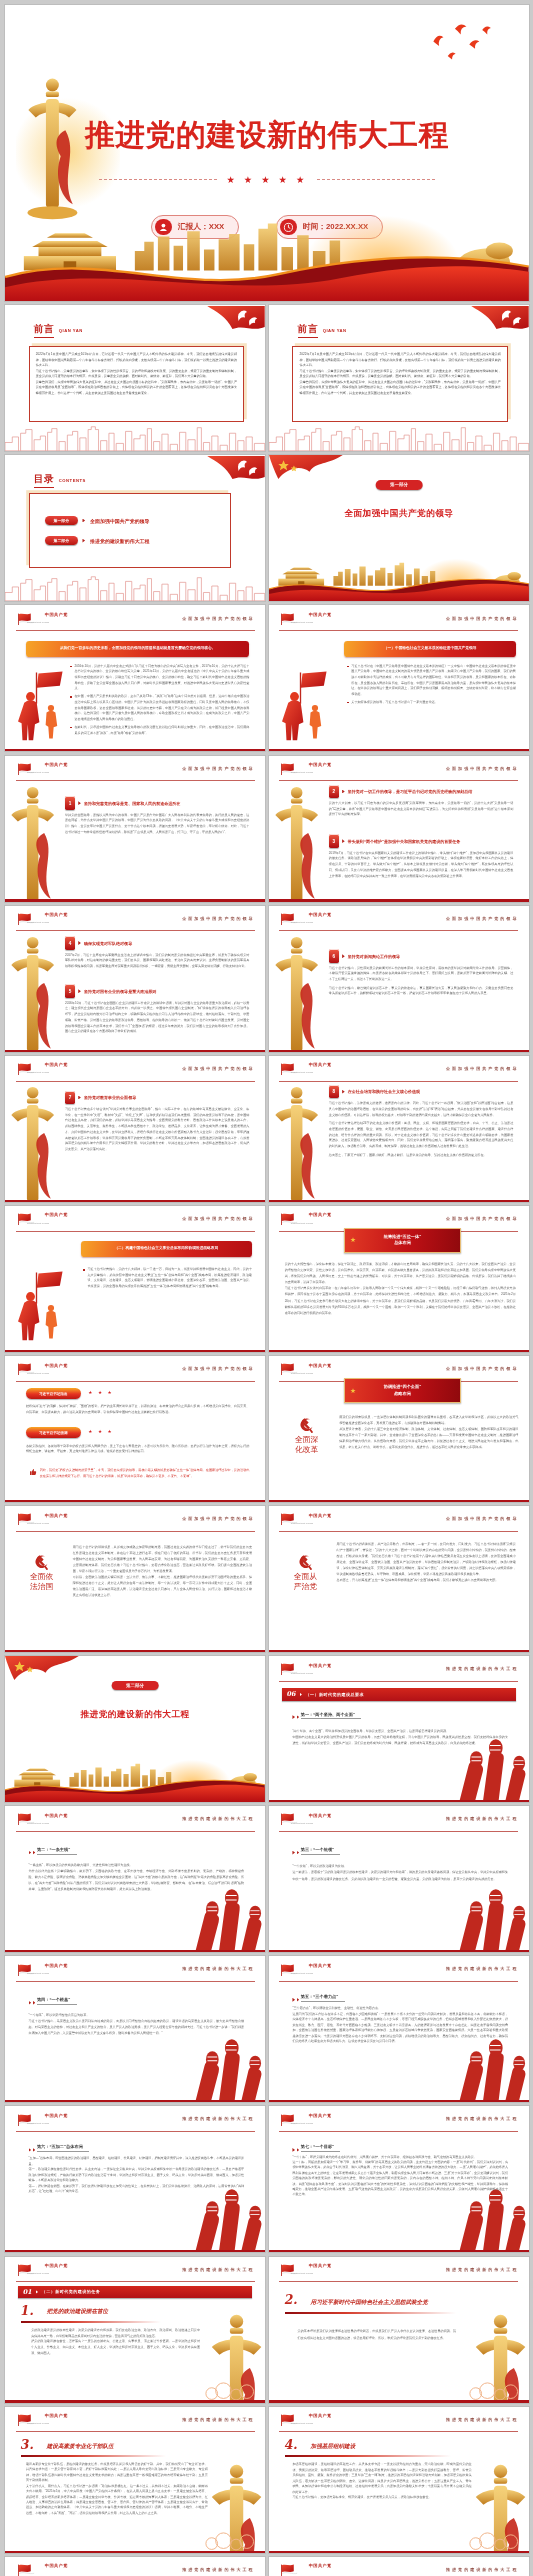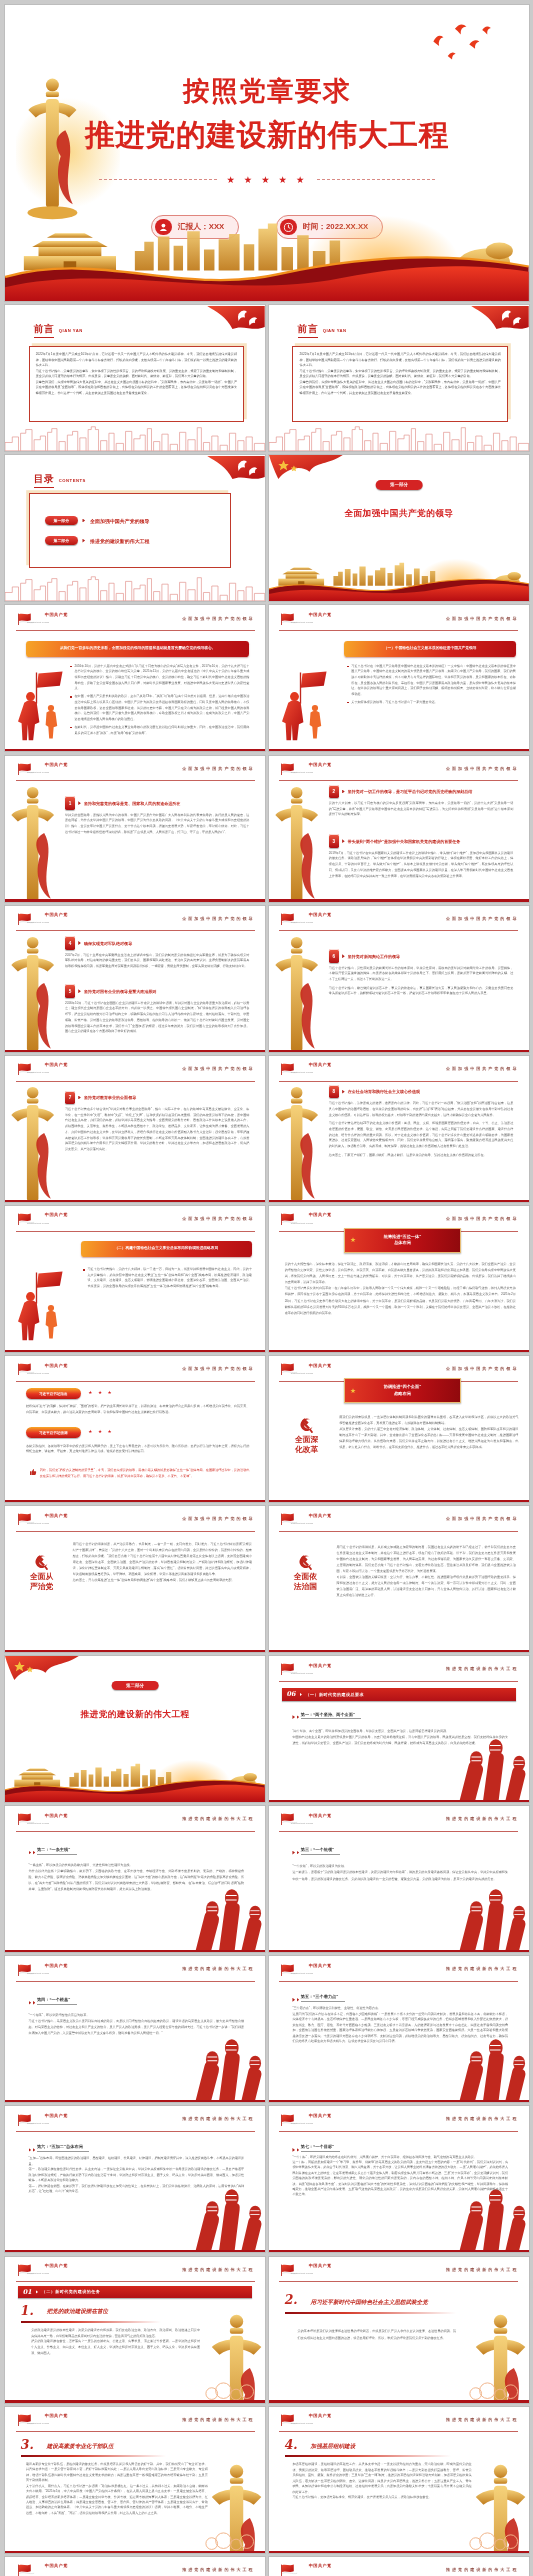--- a/index.html
+++ b/index.html
@@ -35,21 +35,21 @@
   .qstars{position:absolute;left:32%;color:#d42222;font-size:1.5em;letter-spacing:.45em;}
   .qtext{position:absolute;left:8%;right:6%;font-size:1em;line-height:1.8;color:#5a5a5a;text-align:justify;}
   .qconcl{position:absolute;left:9%;right:6%;display:flex;gap:1em;color:#d0261c;font-size:1em;line-height:1.75;text-align:justify;}
   .qconcl svg{width:2.6em;height:2.6em;flex:none;}
   
   .redflagbn{position:absolute;top:15%;left:29%;width:44%;height:16%;background:linear-gradient(95deg,#e23a25,#c01015 55%,#90090d);border:1px solid #e7bd76;color:#fff;text-align:center;font-weight:700;font-size:1.35em;display:flex;flex-direction:column;justify-content:center;line-height:1.45;box-shadow:0 1px 1.5px rgba(0,0,0,.3);}
   .redflagbn .bstar{position:absolute;left:.7em;top:50%;transform:translateY(-50%);color:#f5c13d;font-size:1.6em;}
   .fbtext{position:absolute;font-size:1em;line-height:1.95;color:#5a5a5a;text-align:justify;}
   .emb{position:absolute;text-align:center;}
   .emb svg{width:5.5em;height:5.5em;}
-  .vt{font-size:2.5em;font-weight:700;color:#c0281e;line-height:1.3;}
+  .vt{font-size:2.5em;font-weight:400;color:#c0281e;line-height:1.3;}
   
   .pbar{position:absolute;left:5%;right:5%;height:8.5%;background:linear-gradient(180deg,#d3261c,#b21116);color:#fff;display:flex;align-items:center;gap:1.2em;padding:0 1.6em;box-shadow:0 1px 1px rgba(0,0,0,.3);}
   .pbar .pn{font-family:"DejaVu Serif","Liberation Serif",serif;font-style:italic;font-size:2.1em;font-weight:700;}
   .pbar .pchv{width:.7em;height:1.1em;background:#fff;clip-path:polygon(0 0,100% 50%,0 100%);}
   .pbar .pt{font-size:1.3em;font-weight:700;letter-spacing:.12em;}
   .subhead{position:absolute;left:9%;display:flex;align-items:flex-end;gap:.5em;}
   .subhead .chv{background:#b5231c;}
   .sh-t{font-size:1.35em;font-weight:800;color:#3a3a3a;border-bottom:0.8px solid #9a9a9a;padding:0 1.5em .35em 0;}
   .fists{position:absolute;right:0;bottom:2.1px;width:30%;height:52%;}
   .ppara{position:absolute;font-size:1em;line-height:2;color:#5a5a5a;text-align:justify;z-index:1;}
@@ -211,21 +211,20 @@
 <div class="page">
 
   <div class="slide big">
     <svg class="birds" viewBox="0 0 90 70">
         <use href="#birds"></use>
       </svg>
     <div class="cover-sun"></div>
     <svg class="cover-pillar" viewBox="0 0 60 160">
         <use href="#pillar"></use>
       </svg>
-    <div class="c-t1">按照党章要求</div>
     <div class="c-t2">推进党的建设新的伟大工程</div>
     <div class="stardiv">
         <div class="dash"></div>
         <span class="st">★ ★ ★ ★ ★</span>
         <div class="dash"></div>
       </div>
     <div class="cbadges">
       <div class="cbadge">
           <span class="ic">
             <svg viewBox="0 0 24 24">
@@ -622,49 +621,49 @@
         <svg class="logo-flag" viewBox="0 0 60 40">
           <use href="#flagicon"></use>
         </svg>
         <div class="logo-cn">中国共产党</div>
         <div class="logo-en">Communist Party of China</div>
         <div class="hdr-title">全面加强中国共产党的领导</div>
       </div>
     <div class="hdr-rule"></div>
     <div class="emb" style="left:5%;top:33%;width:18%;"><svg viewBox="0 0 80 80">
           <use href="#emblem"></use>
+        </svg><div class="vt">全面依</div><div class="vt">法治国</div></div>
+    <div class="fbtext" style="top:26%;left:26%;right:5%;">
+        <p>用习近平总书记的话讲就是，从形成更加成熟更加定型的制度看，我国社会主义实践的前半程已经走过了，前半程我们的主要历史任务是建立社会主义基本制度，并在这个基础上进行改革，现在已经有了很好的基础。后半程，我们的主要历史任务是完善和发展中国特色社会主义制度，为党和国家事业发展、为人民幸福安康、为社会和谐稳定、为国家长治久安提供一整套更完备、更稳定、更管用的制度体系。我们要怎么做？习近平总书记指出，要着力净化政治生态，营造廉洁从政良好环境。我们提出全面推进依法治国，坚定不移厉行法治，一个重要意图就是为子孙万代计、为长远发展谋。</p>
+        <p>可以说，全面依法治国的关键词就是：立法先行、依法办事、不能任性。推进国家治理现代化是新形势下治国理政的重要抓手。保障和促进社会公平正义，努力让人民群众在每一项法律制度、每一个执法决定、每一宗司法案件中都感受到公平正义。同时，全面依法治国最广泛、最深厚的基础是人民，法治建设需要全社会共同参与，只有全体人民信仰法治、厉行法治，国家和社会生活才能真正实现在法治轨道上运行。</p>
+      </div>
+    <div class="fbar"></div>
+  </div>
+
+  <div class="slide">
+    <div class="c-head">
+        <svg class="logo-flag" viewBox="0 0 60 40">
+          <use href="#flagicon"></use>
+        </svg>
+        <div class="logo-cn">中国共产党</div>
+        <div class="logo-en">Communist Party of China</div>
+        <div class="hdr-title">全面加强中国共产党的领导</div>
+      </div>
+    <div class="hdr-rule"></div>
+    <div class="emb" style="left:5%;top:33%;width:18%;"><svg viewBox="0 0 80 80">
+          <use href="#emblem"></use>
         </svg><div class="vt">全面从</div><div class="vt">严治党</div></div>
     <div class="fbtext" style="top:24%;left:26%;right:5%;">
         <p>用习近平总书记的话讲就是，从严治党靠教育，也靠制度，二者一柔一刚，要同向发力、同时发力。习近平总书记特别强调“党规党纪严于国家法律”，曾说过：“党的十八大之前，面对一个时期以来党内存在的突出问题，全党是忧心忡忡的，我是忧心忡忡的。想来想去，打铁必须自身硬。”我们要怎么做？习近平总书记在第十八届中央纪律检查委员会第五次全体会议上强调，要按照全面建成小康社会、全面深化改革、全面依法治国、全面从严治党的要求，坚持思想建党和制度治党，严明政治纪律和政治规矩，加强纪律建设，深化纪律检查体制改革、完善党风廉政建设法规制度，落实“两个责任”，强化监督执纪问责，持之以恒落实中央八项规定精神，坚决遏制腐败现象蔓延势头，坚守阵地、巩固成果、深化拓展，坚定不移推进党风廉政建设和反腐败斗争。</p>
         <p>总而言之，只有统筹推进“五位一体”总体布局和协调推进“四个全面”战略布局，我们才能够真正跳出历史周期率的支配。</p>
       </div>
     <div class="fbar"></div>
   </div>
 
   <div class="slide">
-    <div class="c-head">
-        <svg class="logo-flag" viewBox="0 0 60 40">
-          <use href="#flagicon"></use>
-        </svg>
-        <div class="logo-cn">中国共产党</div>
-        <div class="logo-en">Communist Party of China</div>
-        <div class="hdr-title">全面加强中国共产党的领导</div>
-      </div>
-    <div class="hdr-rule"></div>
-    <div class="emb" style="left:5%;top:33%;width:18%;"><svg viewBox="0 0 80 80">
-          <use href="#emblem"></use>
-        </svg><div class="vt">全面依</div><div class="vt">法治国</div></div>
-    <div class="fbtext" style="top:26%;left:26%;right:5%;">
-        <p>用习近平总书记的话讲就是，从形成更加成熟更加定型的制度看，我国社会主义实践的前半程已经走过了，前半程我们的主要历史任务是建立社会主义基本制度，并在这个基础上进行改革，现在已经有了很好的基础。后半程，我们的主要历史任务是完善和发展中国特色社会主义制度，为党和国家事业发展、为人民幸福安康、为社会和谐稳定、为国家长治久安提供一整套更完备、更稳定、更管用的制度体系。我们要怎么做？习近平总书记指出，要着力净化政治生态，营造廉洁从政良好环境。我们提出全面推进依法治国，坚定不移厉行法治，一个重要意图就是为子孙万代计、为长远发展谋。</p>
-        <p>可以说，全面依法治国的关键词就是：立法先行、依法办事、不能任性。推进国家治理现代化是新形势下治国理政的重要抓手。保障和促进社会公平正义，努力让人民群众在每一项法律制度、每一个执法决定、每一宗司法案件中都感受到公平正义。同时，全面依法治国最广泛、最深厚的基础是人民，法治建设需要全社会共同参与，只有全体人民信仰法治、厉行法治，国家和社会生活才能真正实现在法治轨道上运行。</p>
-      </div>
-    <div class="fbar"></div>
-  </div>
-
-  <div class="slide">
     <svg class="flagcorner" viewBox="0 0 150 70">
         <use href="#flagcorner"></use>
       </svg>
     <div class="sec-badge">第二部分</div>
     <div class="sec-title">推进党的建设新的伟大工程</div>
     <svg class="wavefoot" viewBox="0 0 500 150" preserveAspectRatio="none">
         <use href="#wavefoot"></use>
       </svg>
   </div>
 

